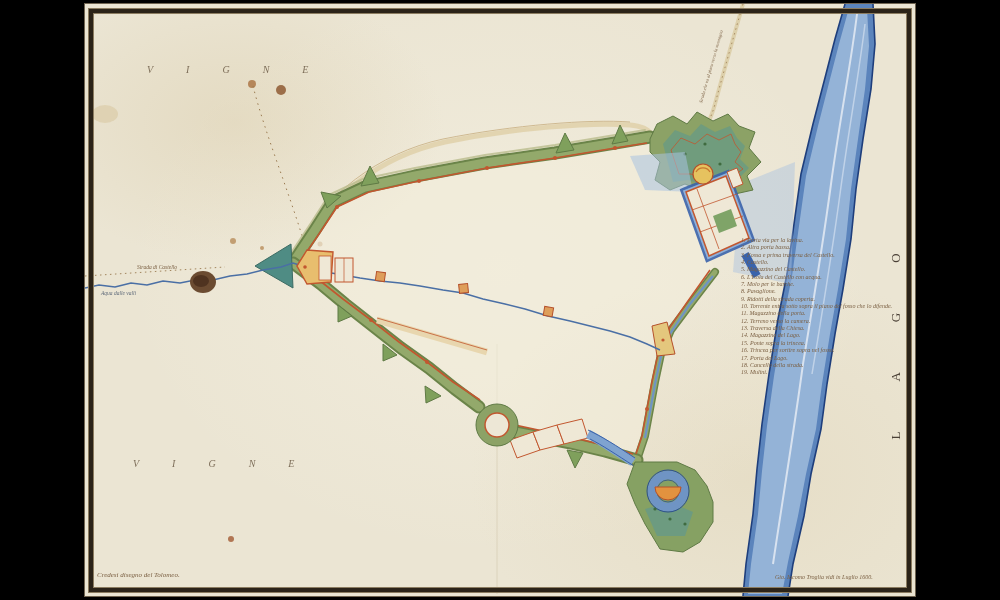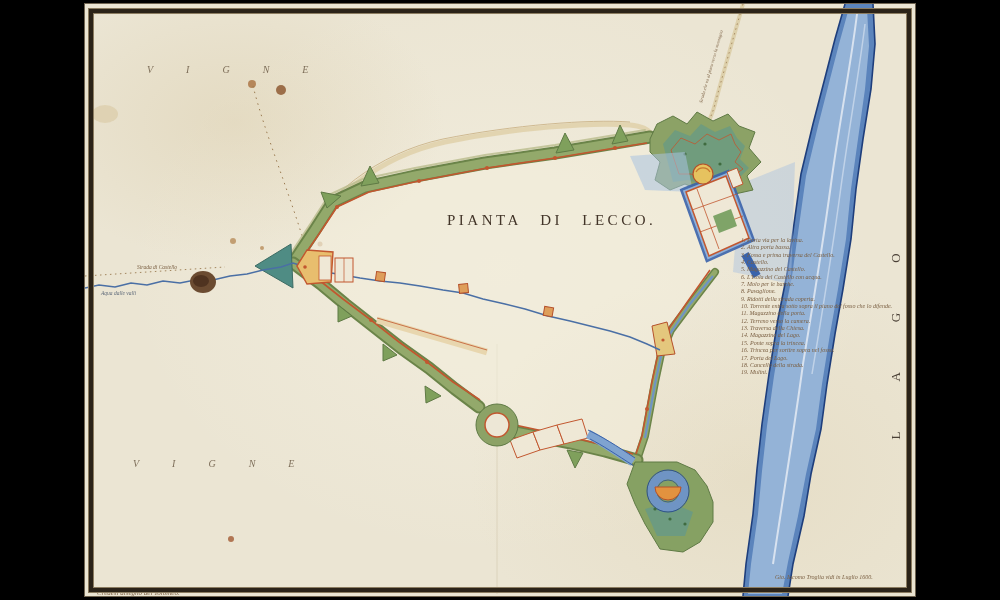--- a/index.html
+++ b/index.html
@@ -181,29 +181,28 @@
         <circle cx="583" cy="487" r="16" fill="none" stroke="#6F94C4" stroke-width="9"></circle>
         <circle cx="583" cy="487" r="21" fill="none" stroke="#2C4F8E" stroke-width="1"></circle>
         <circle cx="583" cy="487" r="11" fill="none" stroke="#2C4F8E" stroke-width="0.8"></circle>
         <path d="M570,483 A13,13 0 0 0 596,483 Z" fill="#E2923F" stroke="#B5502A" stroke-width="1"></path>
         <circle cx="585" cy="515" r="1.6" fill="#3F6B3F"></circle>
           <circle cx="570" cy="505" r="1.6" fill="#3F6B3F"></circle>
         <circle cx="600" cy="520" r="1.6" fill="#3F6B3F"></circle>
       </g>
     </svg>
 
-    <div class="lbl title" style="left:362px;top:208px;">PIANTA DI LECCO.</div>
     <div class="lbl vigne" style="left:62px;top:60px;">VIGNE</div>
     <div class="lbl vigne" style="left:48px;top:454px;">VIGNE</div>
     <div class="lbl lago" style="left:703px;top:320px;width:215px;text-align:center;">LAGO</div>
 
     <div class="lbl hand" style="left:566px;top:60px;font-size:4.5px;transform:rotate(-74deg);transform-origin:center;width:120px;text-align:center;">Strada che va al piano verso la montagna</div>
     <div class="lbl hand" style="left:52px;top:260px;font-size:5.5px;">Strada di Castello</div>
     <div class="lbl hand" style="left:16px;top:286px;font-size:5.5px;color:#5f6a7a;">Aqua dalle valli</div>
-    <div class="lbl hand credit" style="left:12px;top:567px;margin-top:18px;">Credesi disegno del Tolomeo.</div>
+    <div class="lbl hand credit" style="left:12px;top:567px;">Credesi disegno del Tolomeo.</div>
     <div class="lbl hand" style="left:690px;top:570px;font-size:6px;">Gio. Iacomo Troglia vidi in Luglio 1600.</div>
 
     <div class="legend">
       <div>1.  Porta via per la lavina.</div>
       <div>2.  Altra porta bassa.</div>
       <div>3.  Fossa e prima traversa del Castello.</div>
       <div>4.  Castello.</div>
       <div>5.  Magazzino del Castello.</div>
       <div>6.  L'Isola del Castello con acqua.</div>
       <div>7.  Molo per le barche.</div>

